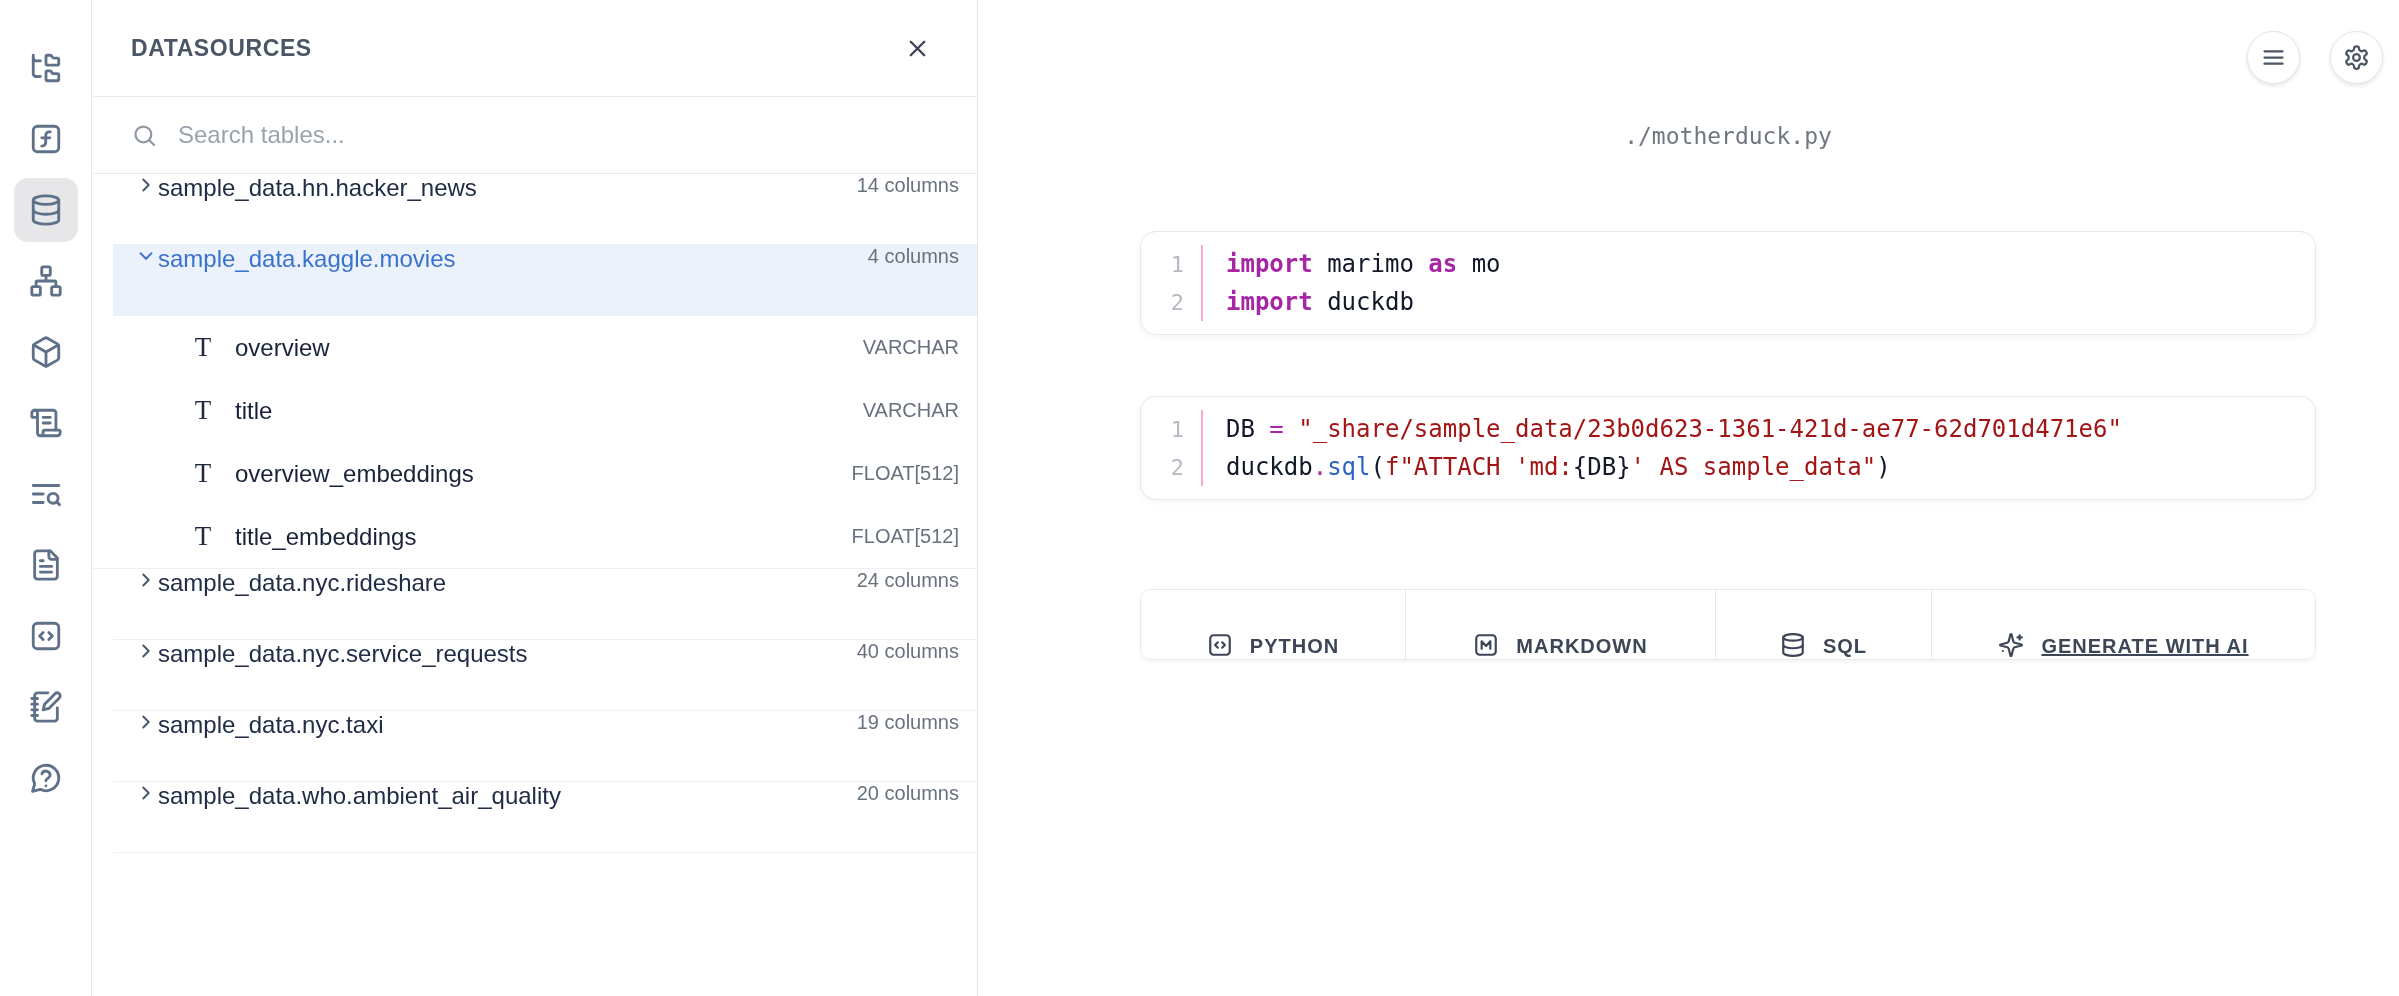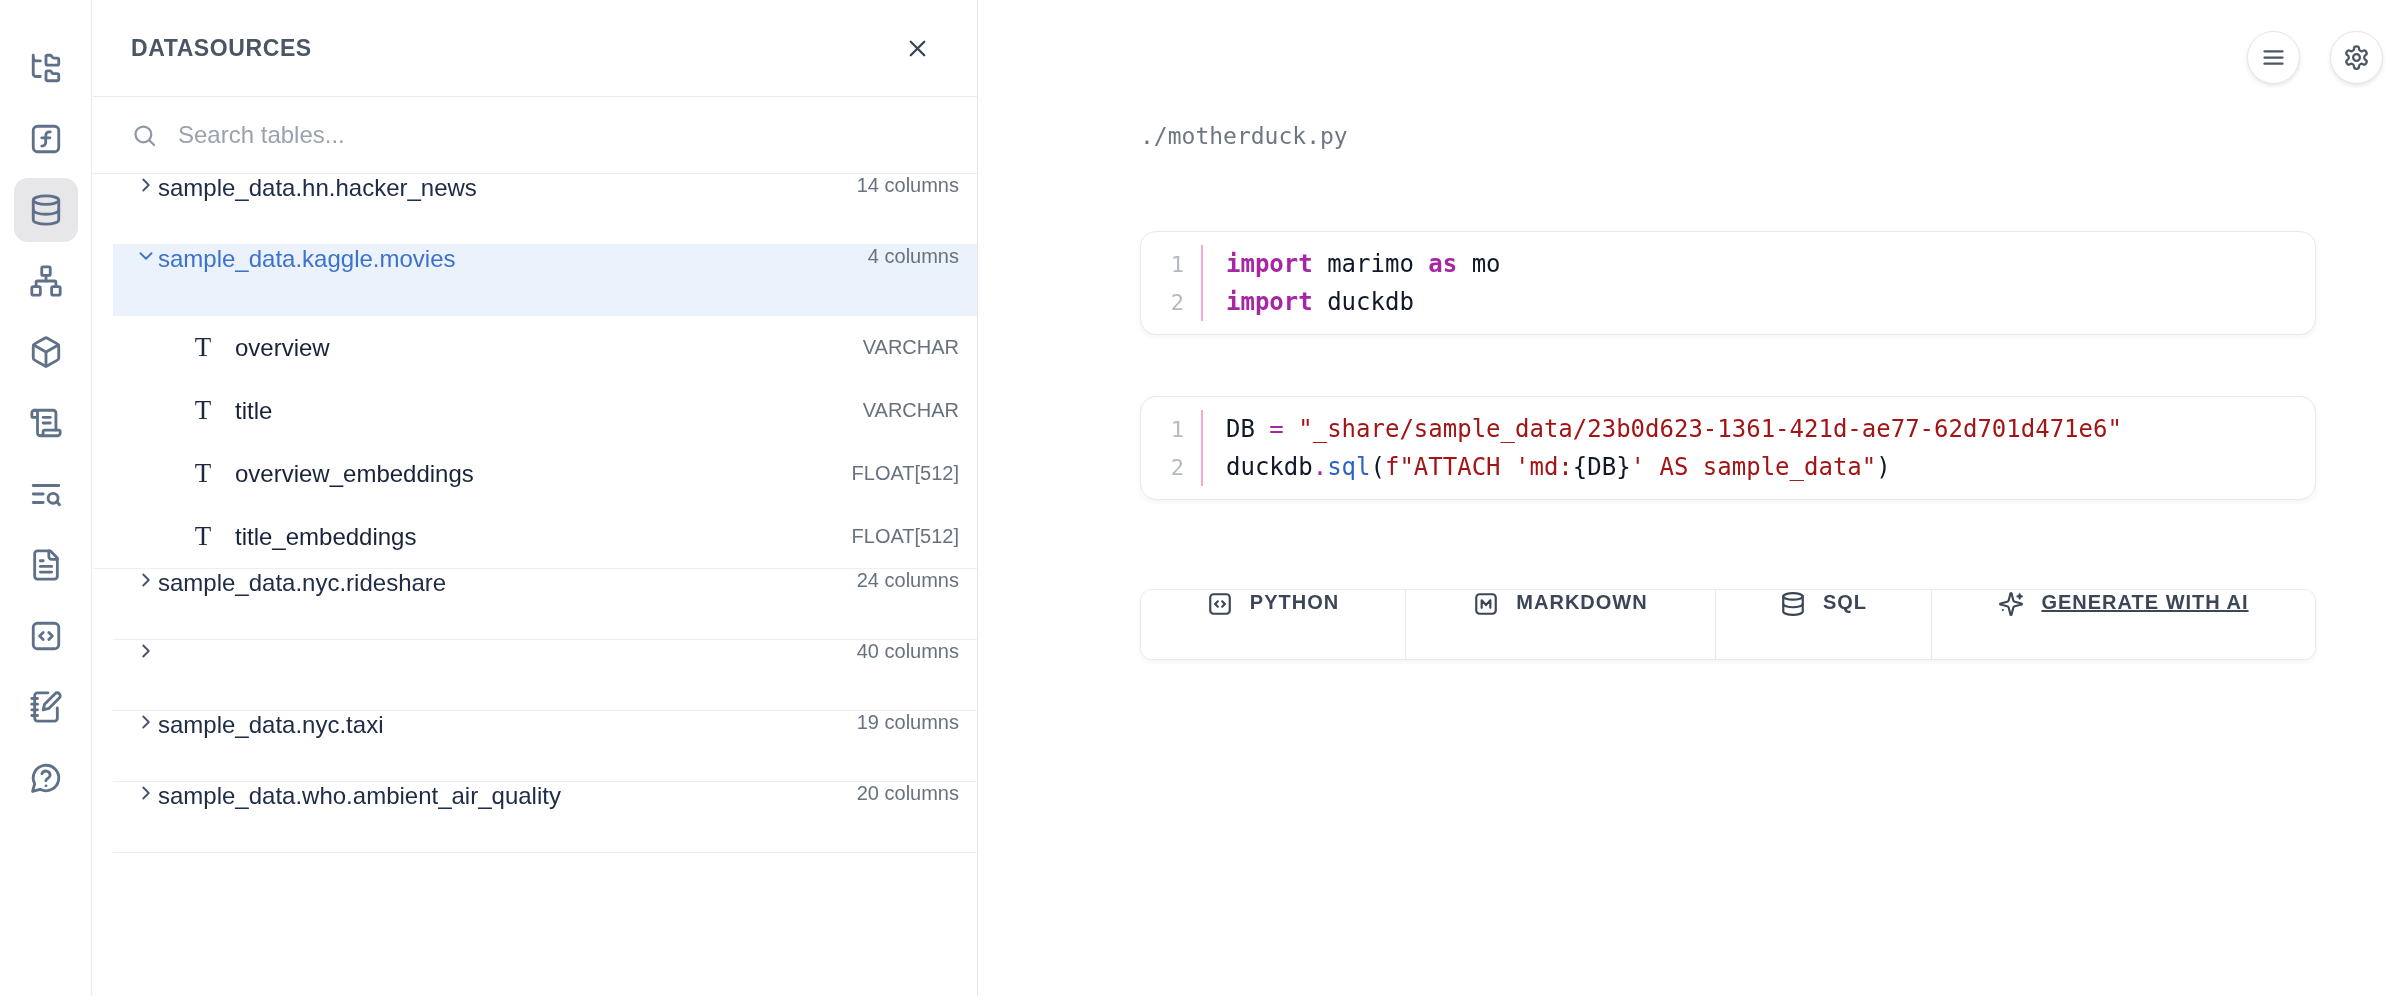--- a/index.html
+++ b/index.html
@@ -39,41 +39,41 @@
   .trow.sel{background:#ebf2fb;}
   .trow.sel .nm,.trow.sel .chev{color:#3b72cc;}
   .crow{height:63px;display:flex;align-items:center;gap:20px;padding:0 18px 0 98px;
         cursor:pointer;box-sizing:border-box;}
   .crow .tglyph{font-family:"Liberation Serif",serif;font-size:27px;color:#1e2940;width:24px;text-align:center;}
   .crow .nm{font-size:24px;color:#18233a;}
   .crow .typ{margin-left:auto;font-size:20px;color:#68727f;}
   .colgroup{border-bottom:1px solid #edeff2;}
 
   
-  .filename{position:absolute;left:1140px;top:123px;width:1176px;text-align:left;
+  .filename{position:absolute;left:1140px;top:123px;width:1176px;text-align:center;
             font-family:"DejaVu Sans Mono",monospace;font-size:23px;color:#6e7781;cursor:pointer;}
   .cell{position:absolute;left:1140px;width:1176px;background:#fff;border:1px solid #e7e9ed;
         border-radius:16px;box-shadow:0 2px 6px rgba(0,0,0,.05);box-sizing:border-box;padding:13px 0;}
   .cell0{top:231px;}
   .cell1{top:396px;}
   .cl{display:flex;align-items:center;height:38px;}
   .ln{width:60px;flex:none;text-align:right;padding-right:17px;box-sizing:border-box;
       font-family:"DejaVu Sans Mono",monospace;font-size:22px;color:#b3bac3;}
   .codeline{flex:1;height:100%;display:flex;align-items:center;border-left:2px solid #f9a8d4;
             padding-left:23px;font-family:"DejaVu Sans Mono",monospace;font-size:24px;white-space:pre;color:#111827;}
   .tok-kw{color:#a626a4;font-weight:700;}
   .tok-str{color:#a31515;}
   .tok-fn{color:#2b64c5;}
   .tok-op{color:#a626a4;}
   .tok-pl{color:#111827;}
 
   .addrow{position:absolute;left:1140px;top:589px;width:1176px;height:71px;display:flex;
           background:#fff;border:1px solid #e7e9ed;border-radius:12px;box-shadow:0 2px 5px rgba(0,0,0,.05);
           box-sizing:border-box;overflow:hidden;}
-  .addbtn{display:flex;align-items:flex-start;justify-content:center;gap:17px;border:none;background:#fff;
+  .addbtn{display:flex;align-items:flex-end;justify-content:center;gap:17px;border:none;background:#fff;
           border-right:1px solid #e7e9ed;color:#3c4657;font-family:"Liberation Sans",sans-serif;
           font-size:20px;font-weight:700;letter-spacing:1px;cursor:pointer;}
   .addbtn:last-child{border-right:none;}
   .addbtn .ic{width:26px;height:26px;color:#3c4657;}
   .addbtn:nth-child(1){width:265px;flex:none;}
   .addbtn:nth-child(2){width:310px;flex:none;}
   .addbtn:nth-child(3){width:216px;flex:none;}
   .addbtn:nth-child(4){flex:1;text-decoration:underline;}
 
   .circbtn{position:absolute;top:31px;width:53px;height:53px;border-radius:50%;background:#fff;
@@ -271,20 +271,21 @@
           </span>
           <span class="nm">sample_data.nyc.rideshare</span>
           <span class="cnt">24 columns</span>
         </div>
         <div class="trow">
           <span class="ic chev">
             <svg viewBox="0 0 24 24" fill="none" stroke="currentColor" stroke-width="2" stroke-linecap="round" stroke-linejoin="round">
               <path d="m9 18 6-6-6-6"></path>
             </svg>
           </span>
+          <span class="nm">sample_data.nyc.service_requests</span>
           <span class="cnt">40 columns</span>
         </div>
         <div class="trow">
           <span class="ic chev">
             <svg viewBox="0 0 24 24" fill="none" stroke="currentColor" stroke-width="2" stroke-linecap="round" stroke-linejoin="round">
               <path d="m9 18 6-6-6-6"></path>
             </svg>
           </span>
           <span class="nm">sample_data.nyc.taxi</span>
           <span class="cnt">19 columns</span>

